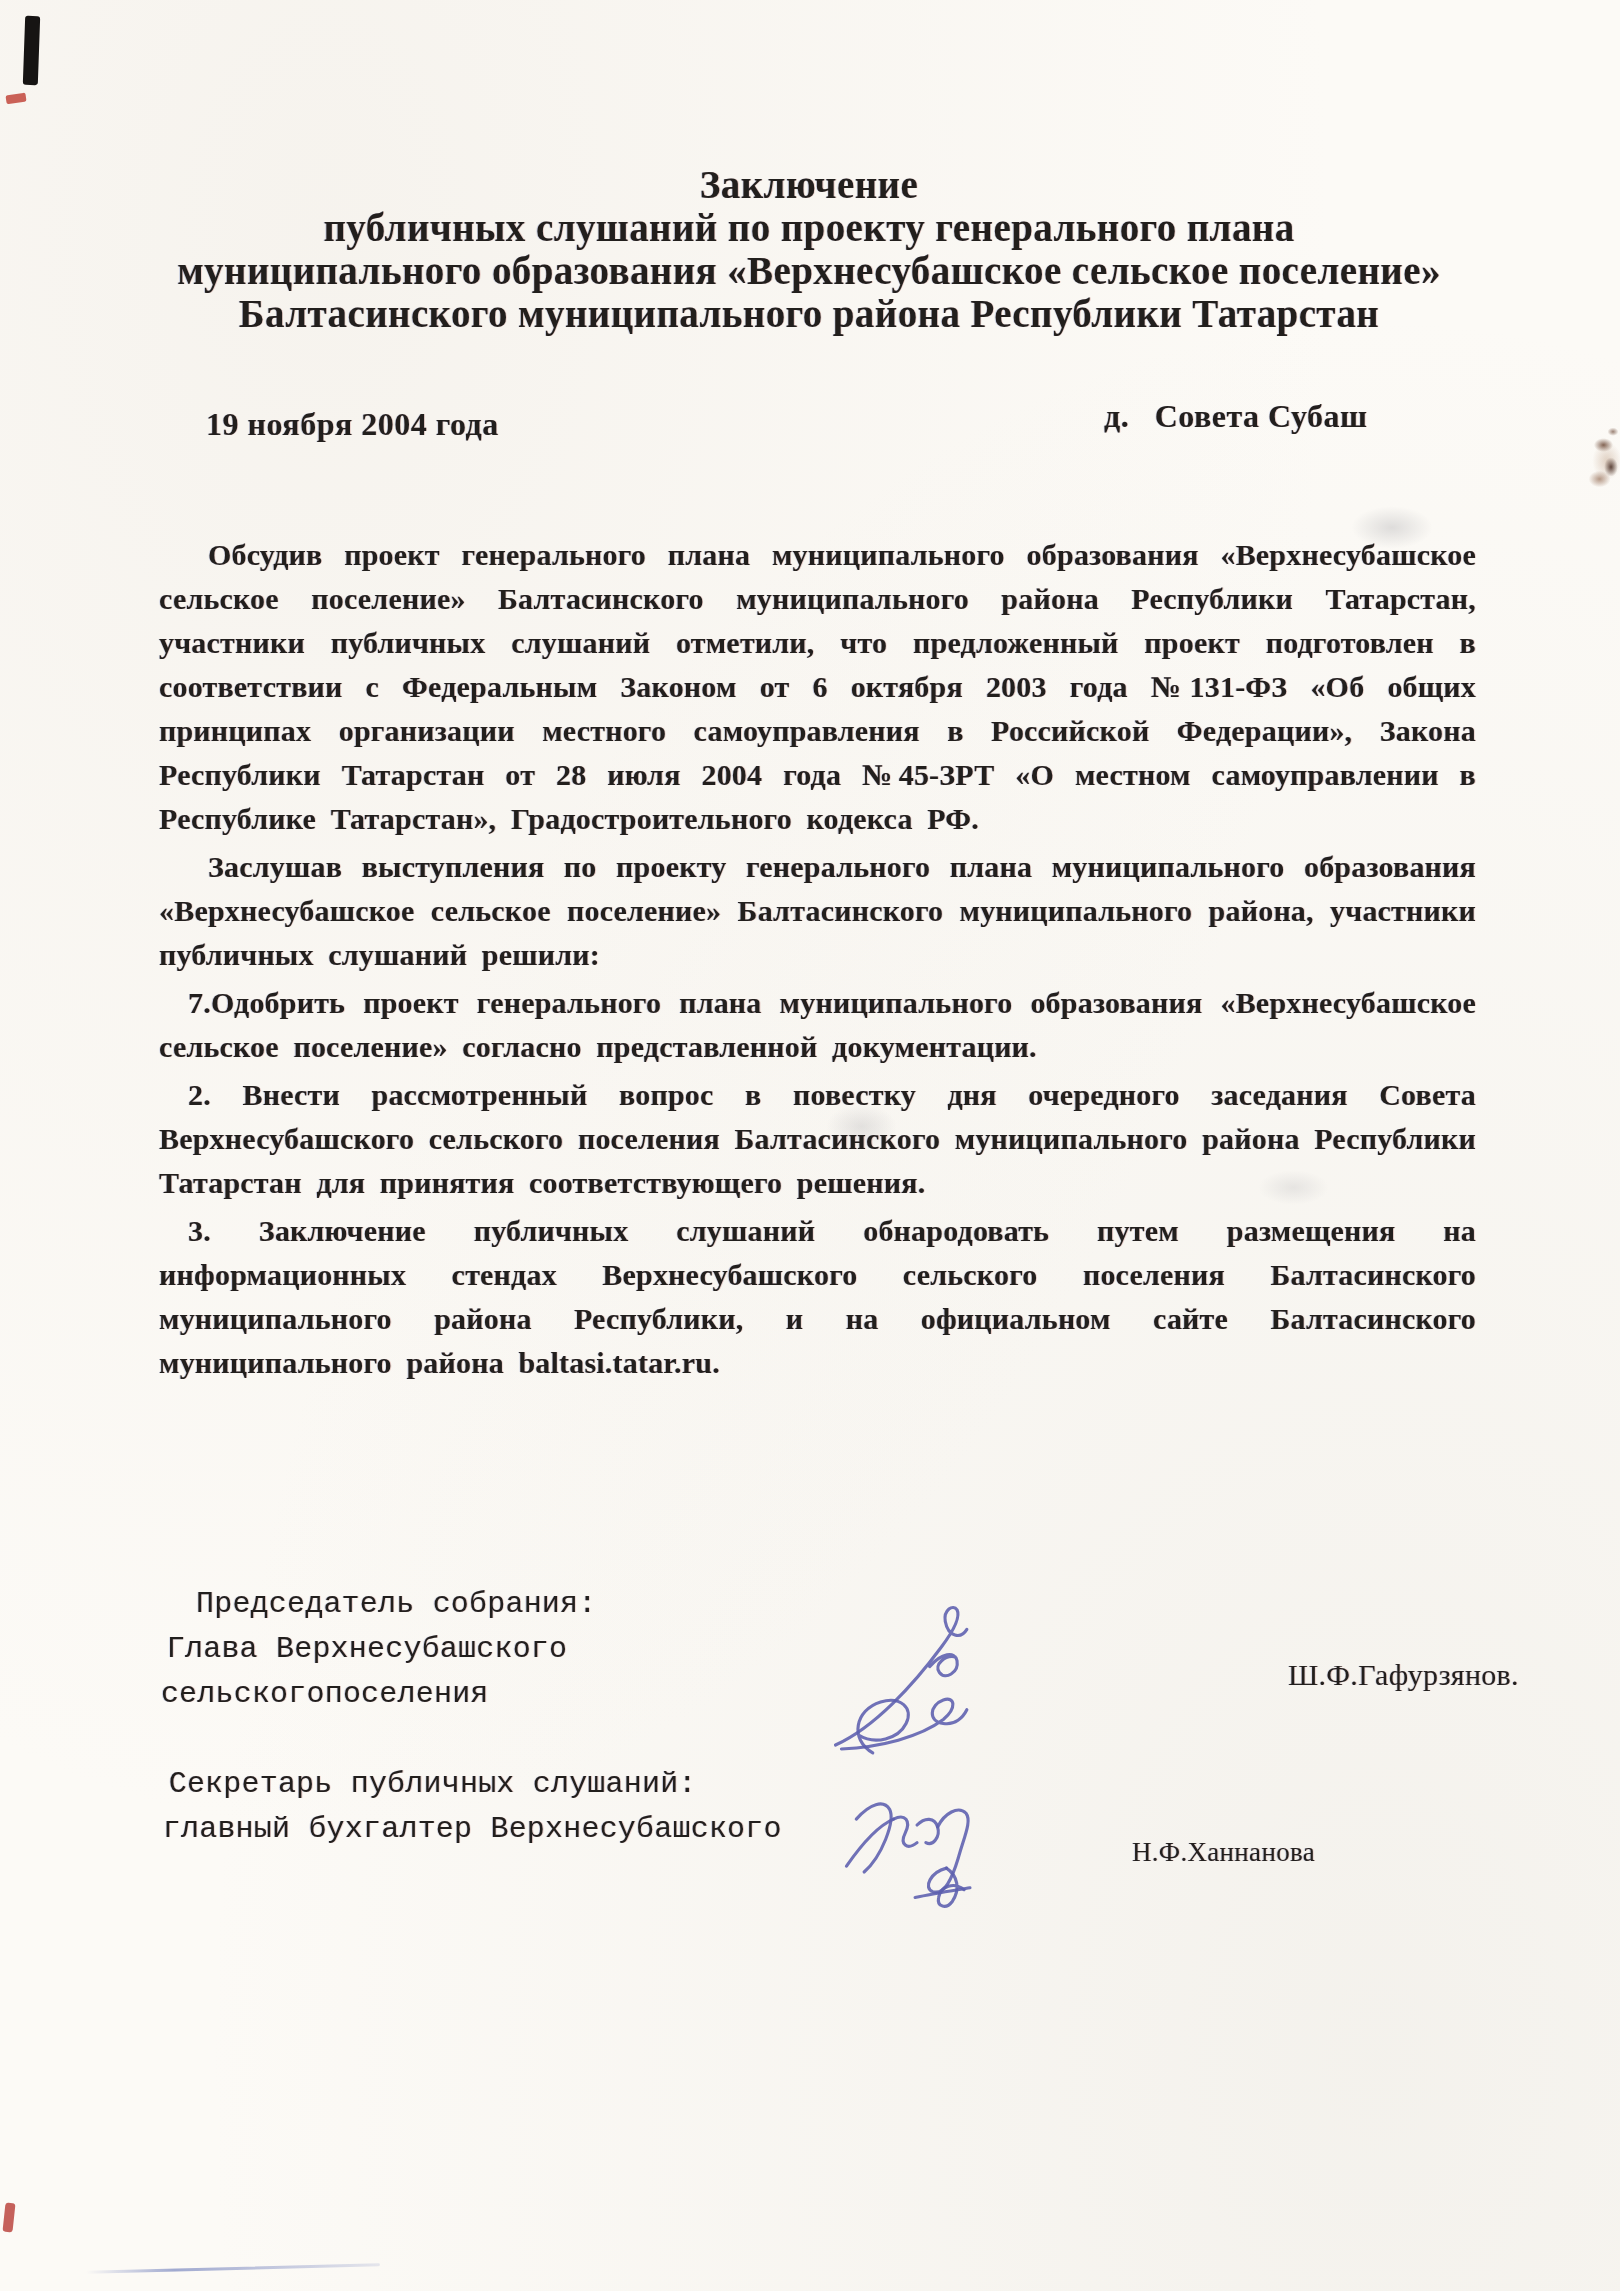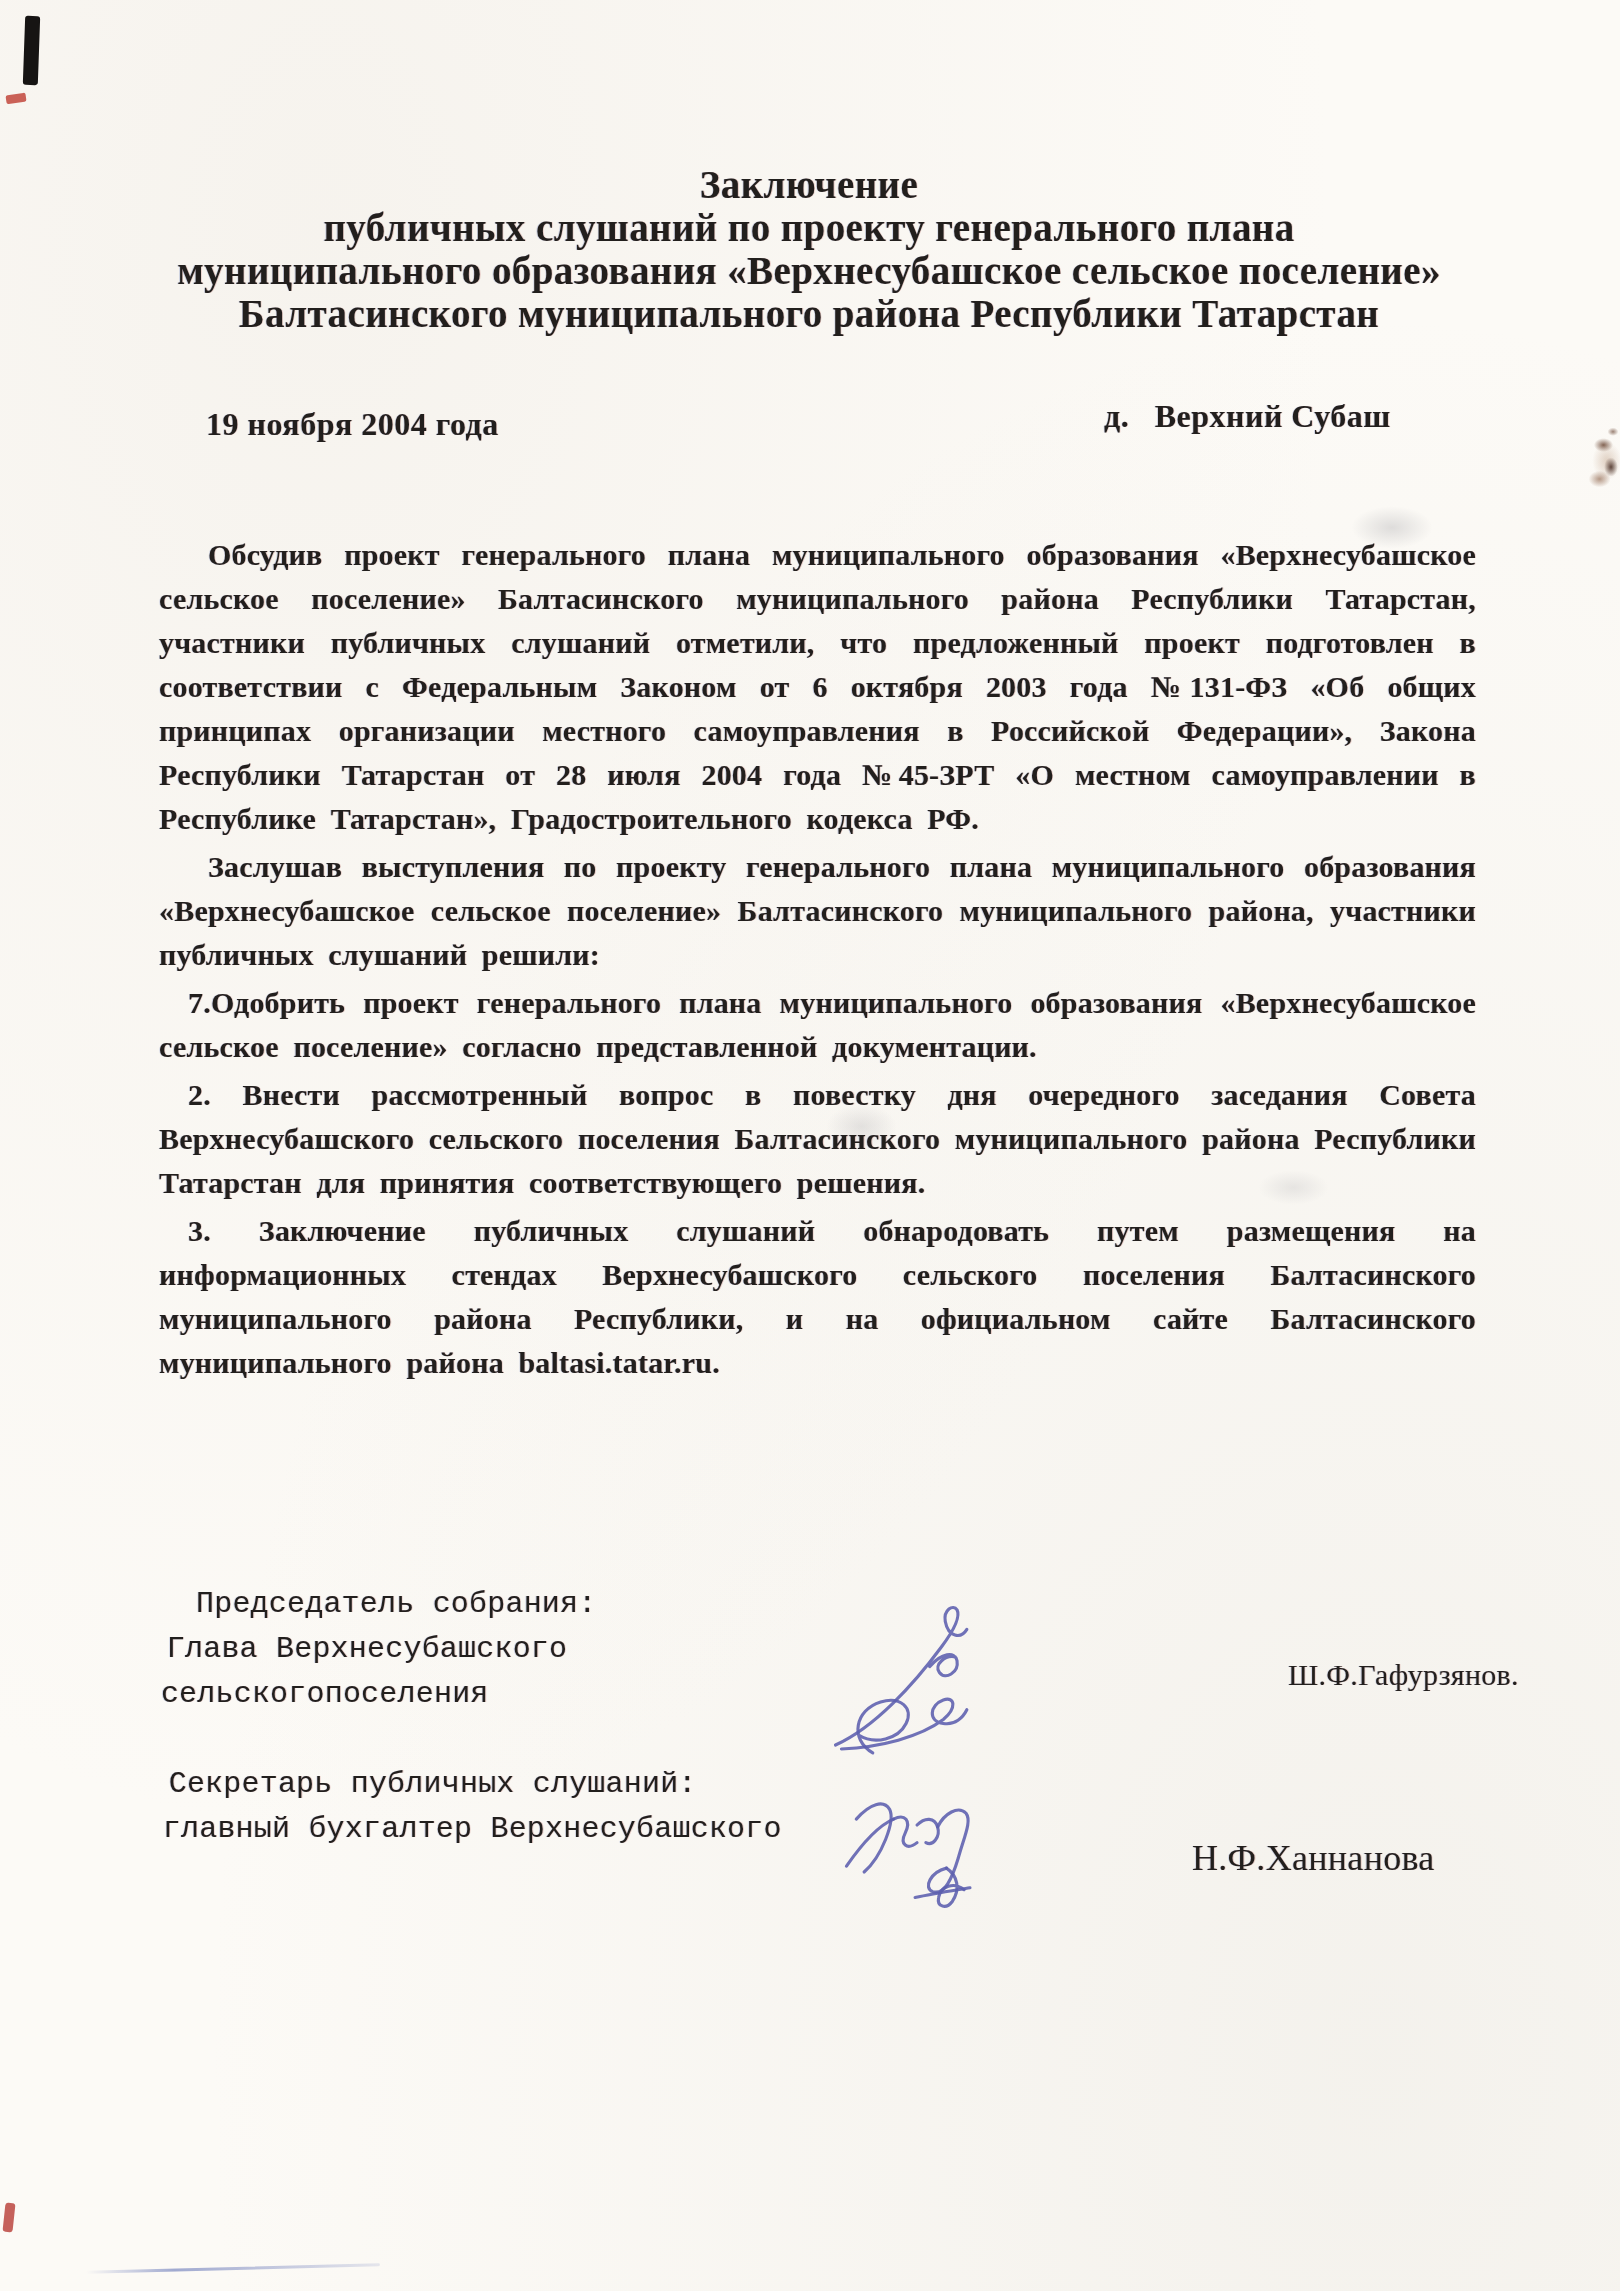--- a/index.html
+++ b/index.html
@@ -48,21 +48,21 @@
   .sig-labels{position:absolute;left:155px;font-size:30px;line-height:45px;letter-spacing:0.2px;font-family:Liberation Mono, monospace;}
   .sig-labels .l-1{padding-left:41px;}
   .sig-labels .l-2{padding-left:11.8px;}
   .sig-labels .l-3{padding-left:5.9px;}
   .sig-labels.second{top:1762px;}
   .sig-labels.second .l-1{padding-left:13.7px;}
   .sig-labels.second .l-2{padding-left:7.8px;}
   .sig-labels.second .l-3{padding-left:3.9px;}
   .sig-labels.first{top:1582px;}
   .sig-name-1{position:absolute;left:1248px;top:1658px;font-size:30px;letter-spacing:0.3px;margin-left:40px;}
-  .sig-name-2{position:absolute;left:1192px;top:1837px;font-size:36px;letter-spacing:0.3px;}
+  .sig-name-2{position:absolute;left:1132px;top:1837px;font-size:27px;letter-spacing:0.3px;}
   .sig-svg{position:absolute;}
   .sig-svg path{fill:none;stroke:var(--sig-ink,#5c5fae);stroke-width:3.2;stroke-linecap:round;opacity:.88;}
   .sig-1{left:812px;top:1590px;}
   .sig-2{left:821px;top:1776px;}
 
   
   .art{position:absolute;pointer-events:none;}
   .art-topleft-bar{left:23.5px;top:15.7px;width:14.7px;height:69px;background:#161413;border-radius:2.9px;transform:rotate(2deg);}
   .art-topleft-red{left:5.9px;top:94px;width:19.6px;height:8.8px;background:#c2473c;border-radius:2px;transform:rotate(-8deg);opacity:.85;}
   .art-right-stain{
@@ -102,21 +102,21 @@
   <div class="art art-smudge-3"></div>
 
   <div class="title-block scan-text">
     <div>Заключение</div>
     <div>публичных слушаний по проекту генерального плана</div>
     <div>муниципального образования «Верхнесубашское сельское поселение»</div>
     <div>Балтасинского муниципального района Республики Татарстан</div>
   </div>
 
   <div class="dateline-date scan-text">19 ноября 2004 года</div>
-  <div class="dateline-place scan-text">д.   Верхний Субаш</div>
+  <div class="dateline-place scan-text">д.   Совета Субаш</div>
 
   <div class="body-text scan-text">
     <p>Обсудив проект генерального плана муниципального образования «Верхнесубашское сельское поселение» Балтасинского муниципального района Республики Татарстан, участники публичных слушаний отметили, что предложенный проект подготовлен в соответствии с Федеральным Законом от 6 октября 2003 года №131-ФЗ «Об общих принципах организации местного самоуправления в Российской Федерации», Закона Республики Татарстан от 28 июля 2004 года №45-ЗРТ «О местном самоуправлении  в Республике Татарстан», Градостроительного кодекса РФ.</p>
     <p>Заслушав выступления по проекту  генерального плана муниципального образования «Верхнесубашское сельское поселение» Балтасинского муниципального района, участники публичных слушаний решили:</p>
     <p class="p-num">7.Одобрить проект генерального плана муниципального образования «Верхнесубашское сельское поселение» согласно представленной документации.</p>
     <p class="p-num">2. Внести рассмотренный вопрос в повестку дня очередного заседания Совета Верхнесубашского сельского поселения Балтасинского муниципального района Республики Татарстан для принятия соответствующего решения.</p>
     <p class="p-num">3. Заключение публичных слушаний обнародовать путем размещения на информационных стендах Верхнесубашского сельского поселения Балтасинского муниципального района Республики, и на  официальном  сайте Балтасинского муниципального района baltasi.tatar.ru.</p>
   </div>
 
   <div class="sig-labels first scan-text">

